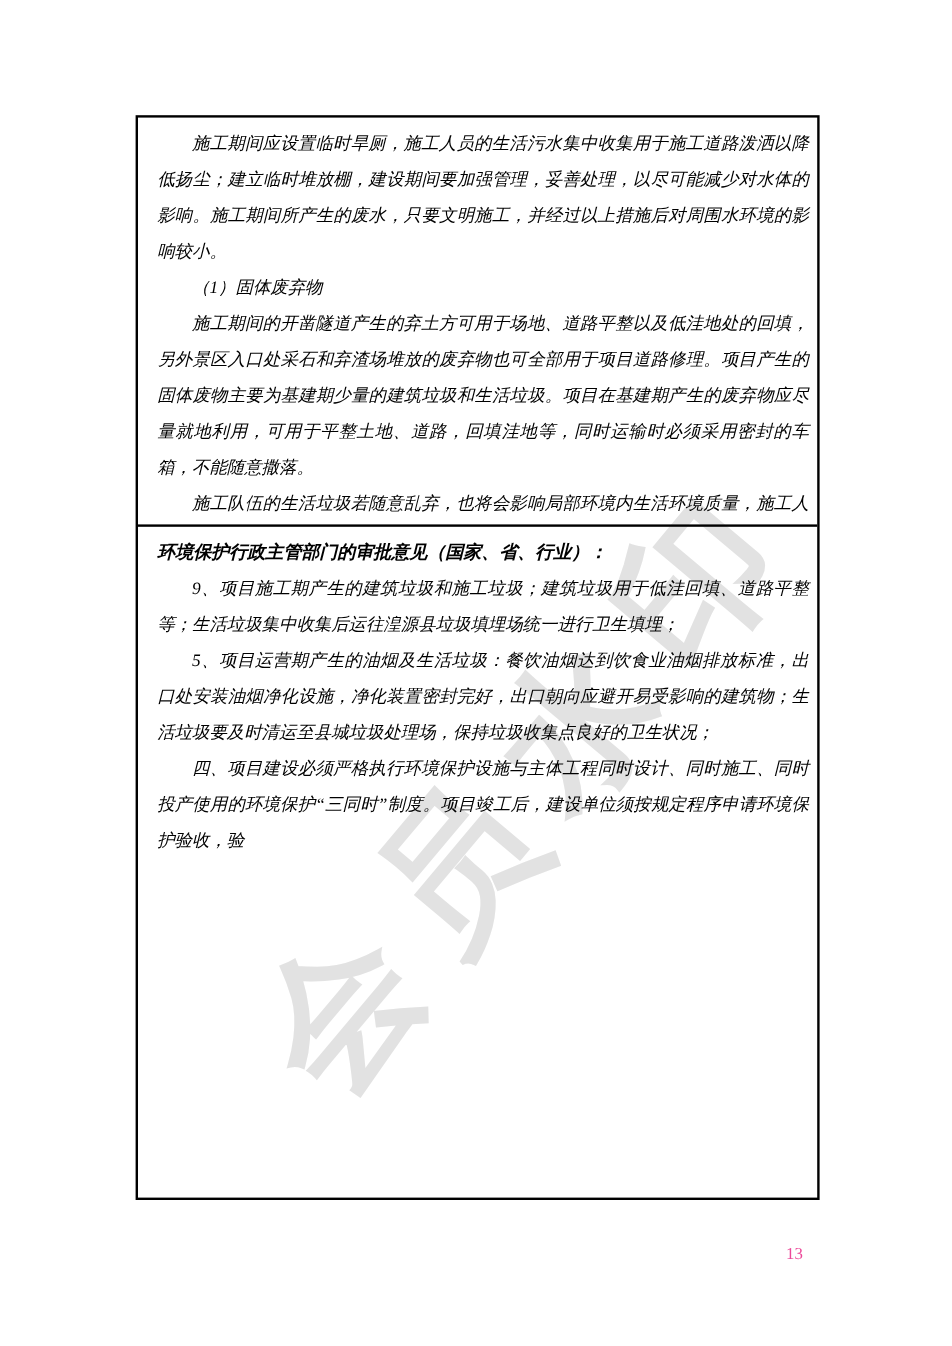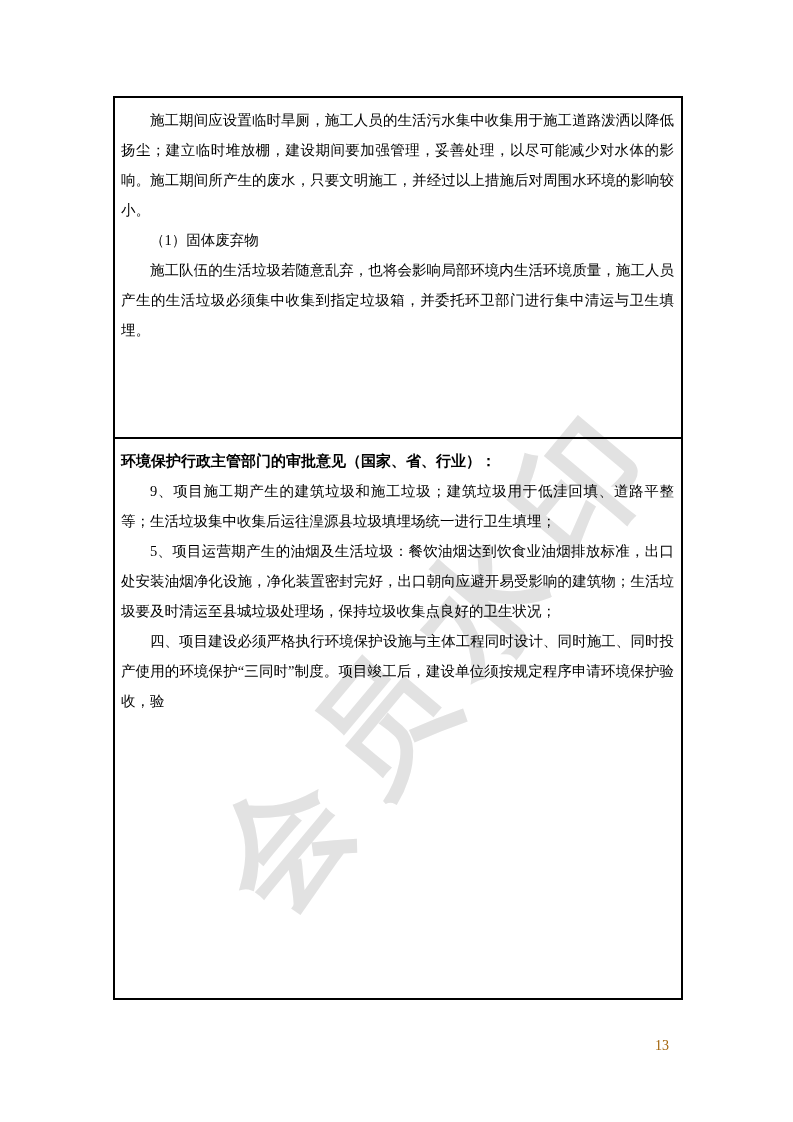--- a/index.html
+++ b/index.html
@@ -36,22 +36,23 @@
     left: 113px;
     top: 96px;
     width: 570px;
     box-sizing: border-box;
     border: 2px solid #000000;
     background: transparent;
     z-index: 1;
   }
   .cell {
     box-sizing: border-box;
-    padding: 7px 7px 0 6px;
+    padding: 7px 7px 0 16px;
     overflow: hidden;
+    font-style: italic;
   }
   .cell-construction {
     height: 341px;
     border-bottom: 2px solid #000000;
   }
   .cell-approval {
     height: 559px;
   }
   .cell p {
     margin: 0;
@@ -63,35 +64,36 @@
   .cell p.section-header {
     text-indent: 0;
     font-weight: bold;
     font-size: 15px;
   }
   .page-number {
     position: absolute;
     left: 655px;
     top: 1038px;
     font-size: 14px;
-    color: #a16207;
+    color: #ec4899;
     z-index: 1;
     font-family: "Liberation Serif", "DejaVu Serif", serif;
   }
 </style>
 </head>
 <body>
 
 <div class="watermark">会员水印</div>
 
 <div class="doc-table">
 
   <div class="cell cell-construction">
     <p>施工期间应设置临时旱厕，施工人员的生活污水集中收集用于施工道路泼洒以降低扬尘；建立临时堆放棚，建设期间要加强管理，妥善处理，以尽可能减少对水体的影响。施工期间所产生的废水，只要文明施工，并经过以上措施后对周围水环境的影响较小。</p>
     <p>（1）固体废弃物</p>
+    <p>施工期间的开凿隧道产生的弃土方可用于场地、道路平整以及低洼地处的回填，另外景区入口处采石和弃渣场堆放的废弃物也可全部用于项目道路修理。项目产生的固体废物主要为基建期少量的建筑垃圾和生活垃圾。项目在基建期产生的废弃物应尽量就地利用，可用于平整土地、道路，回填洼地等，同时运输时必须采用密封的车箱，不能随意撒落。</p>
     <p>施工队伍的生活垃圾若随意乱弃，也将会影响局部环境内生活环境质量，施工人员产生的生活垃圾必须集中收集到指定垃圾箱，并委托环卫部门进行集中清运与卫生填埋。</p>
 
   </div>
 
   <div class="cell cell-approval">
     <p class="section-header">环境保护行政主管部门的审批意见（国家、省、行业）：</p>
     <p>9、项目施工期产生的建筑垃圾和施工垃圾；建筑垃圾用于低洼回填、道路平整等；生活垃圾集中收集后运往湟源县垃圾填埋场统一进行卫生填埋；</p>
     <p>5、项目运营期产生的油烟及生活垃圾：餐饮油烟达到饮食业油烟排放标准，出口处安装油烟净化设施，净化装置密封完好，出口朝向应避开易受影响的建筑物；生活垃圾要及时清运至县城垃圾处理场，保持垃圾收集点良好的卫生状况；</p>
     <p>四、项目建设必须严格执行环境保护设施与主体工程同时设计、同时施工、同时投产使用的环境保护“三同时”制度。项目竣工后，建设单位须按规定程序申请环境保护验收，验</p>
   </div>

